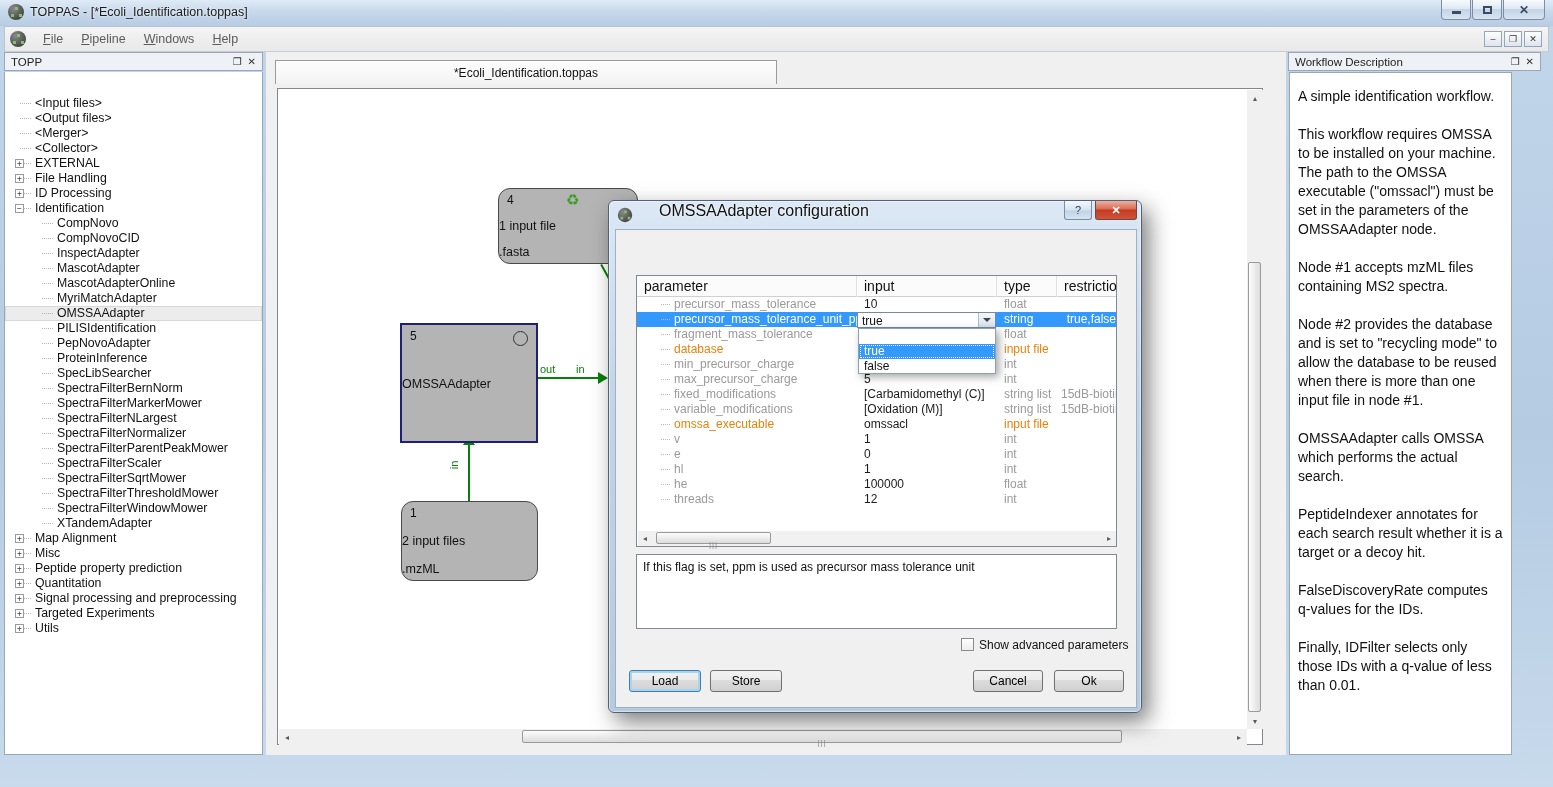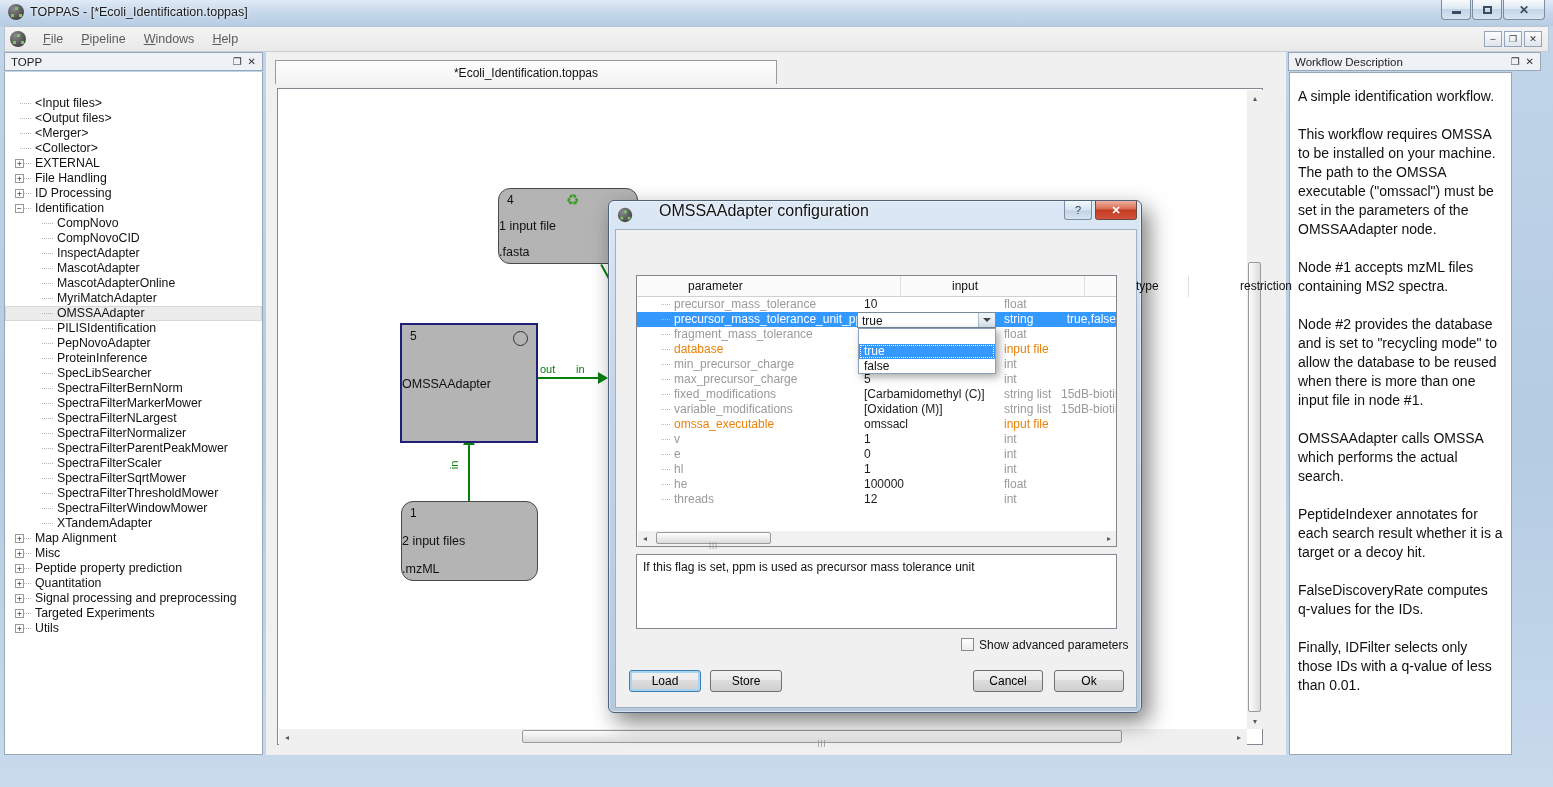--- a/index.html
+++ b/index.html
@@ -93,22 +93,22 @@
   .dlg-btn { position:absolute; top:0px; height:19px; border:1px solid #6a4a42; border-top:none; border-radius:0 0 3px 3px;
              display:flex; align-items:center; justify-content:center; font-size:11px; }
   #dlg-help { left:455px; width:28px; border-color:#7d8ea3; color:#24415e;
               background:linear-gradient(180deg,#f3f8fc,#d6e3f0 50%,#c1d3e5 55%,#d6e4f2); }
   #dlg-close { left:486px; width:42px; color:#fff; font-weight:bold;
                background:linear-gradient(180deg,#eeb0a0 0%,#d96a52 45%,#c33c22 50%,#d2523a 100%); }
   #dlg-client { left:6px; top:28px; width:522px; height:479px; background:#f0f0f0; border:1px solid #9fb0c4; }
 
   #ptable { left:27px; top:74px; width:481px; height:272px; background:#fff; border:1px solid #828790; }
   #phead { height:21px; border-bottom:1px solid #d0d0d0; background:#fbfbfb; white-space:nowrap; }
-  #phead .hc { display:inline-block; height:21px; line-height:21px; font-size:12px; color:#111; padding-left:7px;
-               border-right:1px solid #e0e0e0; overflow:hidden; vertical-align:top;margin-left:44px; }
+  #phead .hc { display:inline-block; height:21px; line-height:21px; font-size:14px; color:#111; padding-left:7px;
+               border-right:1px solid #e0e0e0; overflow:hidden; vertical-align:top; }
   .prow { height:15px; line-height:15px; white-space:nowrap; font-size:12px; }
   .pc { display:inline-block; height:15px; overflow:hidden; vertical-align:top; }
   .c-name { width:220px; padding-left:24px; position:relative; }
   .c-name::before { content:""; display:inline-block; width:9px; margin-right:4px; margin-bottom:3px; border-top:1px dotted #b9b9b9; }
   .c-val { width:140px; padding-left:7px; color:#1a1a1a; }
   .c-typ { width:60px; padding-left:7px; }
   .c-res { width:59px; padding-left:4px;text-align:right; }
   .prow.dim .c-name, .prow.dim .c-typ, .prow.dim .c-res { color:#9a9a9a; }
   .prow.req .c-name, .prow.req .c-typ { color:#e8820a; }
   .prow.sel { background:#3399ff; }

